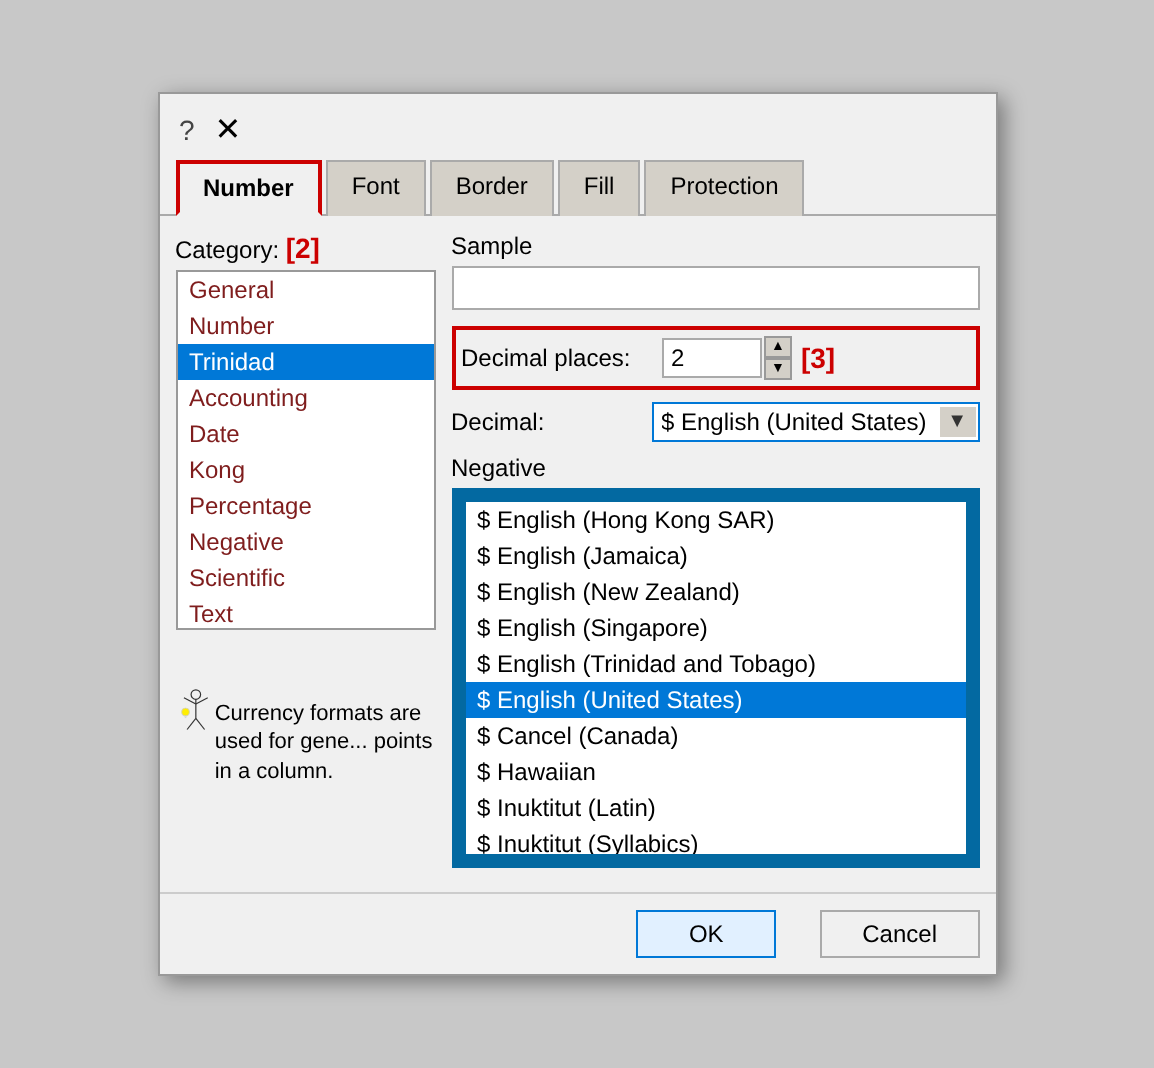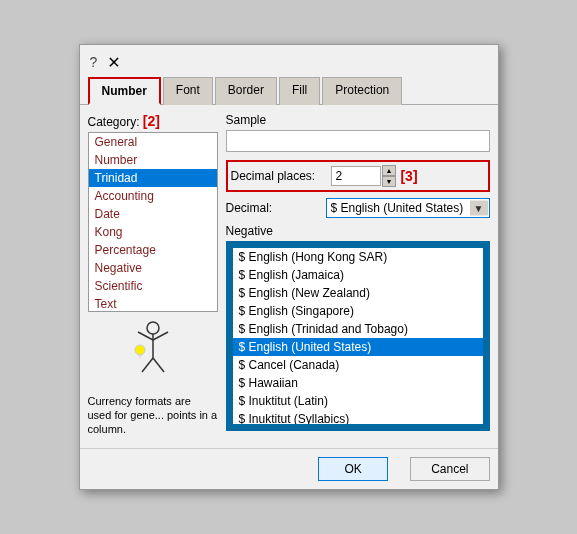--- a/index.html
+++ b/index.html
@@ -124,22 +124,22 @@
       cursor: pointer;
       font-size: 12px;
       color: #7f1d1d;
     }
     .category-list li.selected {
       background: #0078d7;
       color: #fff;
     }
     .stickman-area {
       display: flex;
-      flex-direction: column;
-      align-items: center;
+      flex-direction: row;
+      align-items: flex-end;
       padding-top: 8px;
     }
     .stickman-svg {
       width: 50px;
       height: 70px;
     }
     .category-desc {
       font-size: 11px;
       color: #000;
       margin-top: 4px;

